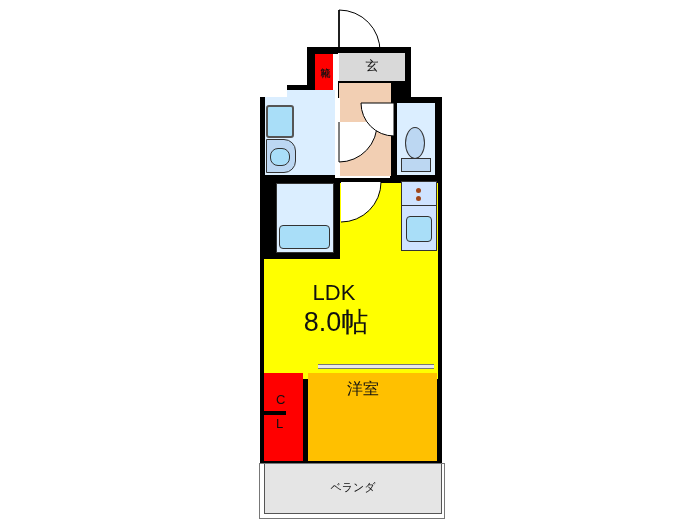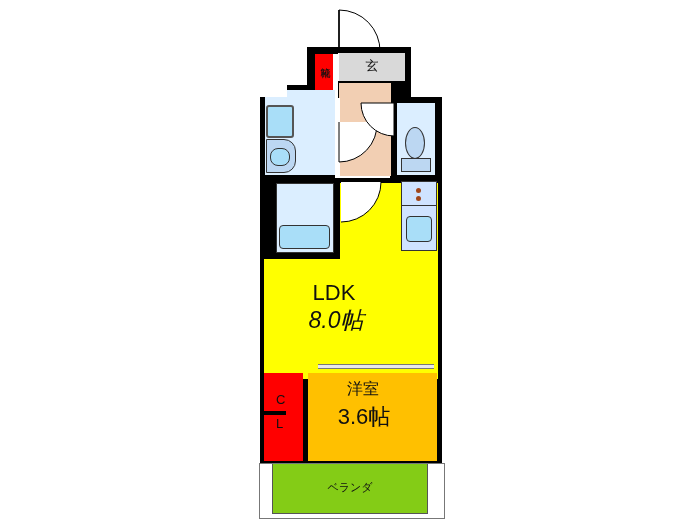--- a/index.html
+++ b/index.html
@@ -52,21 +52,21 @@
   <div class="abs" style="left:266px;top:105px;width:28px;height:33px;background:#a9def8;border:2px solid #555;border-radius:3px;"></div>
   <div class="abs" style="left:266px;top:139px;width:30px;height:34px;background:#bcd7f2;border:1px solid #333;border-radius:0 12px 12px 0;"></div>
   <div class="abs" style="left:270px;top:148px;width:20px;height:18px;background:#a9def8;border:1.5px solid #333;border-radius:8px;"></div>
 
   <div class="abs" style="left:397px;top:103px;width:38px;height:72px;background:#dbeeff;"></div>
   <div class="abs" style="left:405px;top:127px;width:20px;height:32px;background:#bcd7f2;border:1.5px solid #333;border-radius:50%;"></div>
   <div class="abs" style="left:401px;top:158px;width:30px;height:14px;background:#bcd7f2;border:1.5px solid #333;"></div>
 
   <div class="abs" style="left:264px;top:183px;width:174px;height:196px;background:#ffff00;">
     <span class="label" style="left:40px;top:98px;width:60px;font-size:22px;">LDK</span>
-    <span class="label" style="left:32px;top:125px;width:80px;font-size:23px;font-style:italic;">8.0帖</span>
+    <span class="label" style="left:32px;top:125px;width:80px;font-size:27px;">8.0帖</span>
   </div>
 
   <div class="abs wall" style="left:264px;top:181px;width:76px;height:78px;"></div>
   <div class="abs" style="left:276px;top:183px;width:58px;height:70px;background:#dbeeff;border:1px solid #333;"></div>
   <div class="abs" style="left:279px;top:225px;width:51px;height:24px;background:#a9def8;border:1.5px solid #333;border-radius:4px;"></div>
 
   <svg class="abs" style="left:340px;top:181px;" width="45" height="45">
     <path d="M1 1 L1 41 A40 40 0 0 0 41 1 Z" fill="#fff"></path>
     <path d="M1 41 A40 40 0 0 0 41 1" fill="none" stroke="#000" stroke-width="1"></path>
   </svg>
@@ -80,22 +80,21 @@
   <div class="abs" style="left:318px;top:364px;width:116px;height:5px;background:#e8e8e8;border-top:1px solid #777;border-bottom:1px solid #777;"></div>
 
   <div class="abs" style="left:264px;top:373px;width:39px;height:88px;background:#ff0000;">
     <span class="label" style="left:12px;top:20px;font-size:13px;">C</span>
     <div class="abs" style="left:0;top:38px;width:22px;height:4px;background:#000;"></div>
     <span class="label" style="left:12px;top:44px;font-size:13px;">L</span>
   </div>
 
   <div class="abs" style="left:308px;top:373px;width:129px;height:88px;background:#ffc000;">
     <span class="label" style="left:20px;top:8px;width:70px;font-size:16px;">洋室</span>
-    <span class="label" style="left:14px;top:32px;width:84px;font-size:22px;">3.6帖</span>
   </div>
 
   <div class="abs" style="left:259px;top:463px;width:186px;height:56px;background:#fff;border:1px solid #777;">
-    <div class="abs" style="left:12px;top:0;width:156px;height:50px;background:#84cc16;border:1px solid #555;border-top:none;">
+    <div class="abs" style="left:4px;top:0;width:178px;height:50px;background:#e5e5e5;border:1px solid #555;border-top:none;">
       <span class="label" style="left:0;right:0;top:18px;font-size:11px;">ベランダ</span>
     </div>
   </div>
 
 </div>
 
 </body></html>

